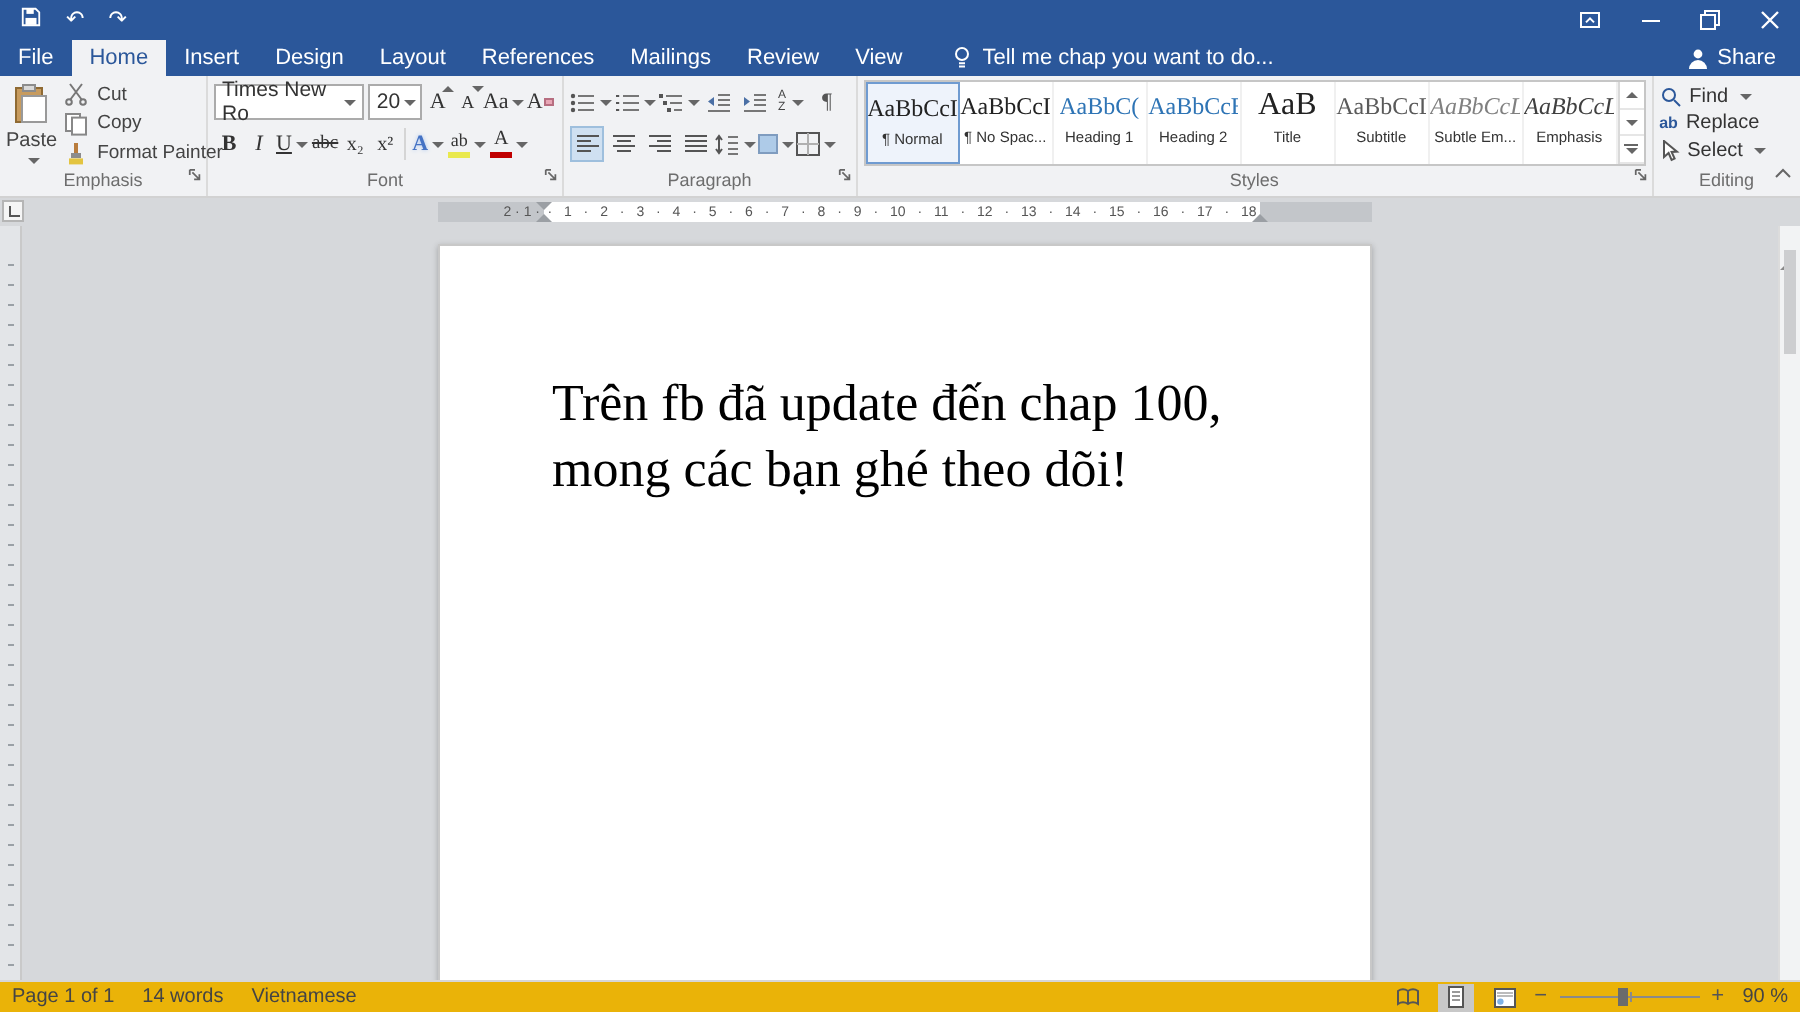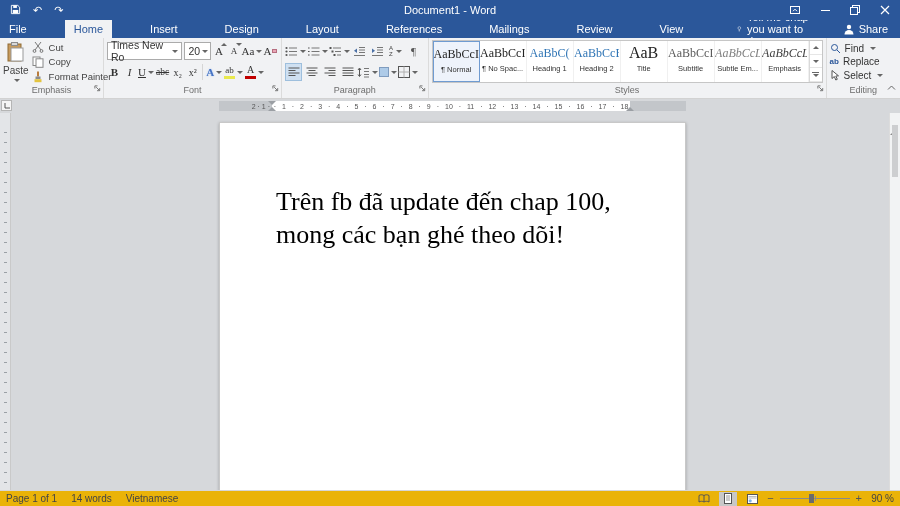--- a/index.html
+++ b/index.html
@@ -10,21 +10,21 @@
   
   .titlebar { height:20px; background:#2b579a; color:#fff; display:flex; align-items:center; position:relative; flex:0 0 auto; }
   .qat { display:flex; align-items:center; gap:12px; padding-left:10px; z-index:2; }
   .qat .ubtn { font-size:11px; color:#fff; line-height:1; }
   .tb-title { position:absolute; left:0; right:0; text-align:center; font-size:11px; }
   .win-controls { margin-left:auto; display:flex; z-index:2; }
   .win-btn { width:30px; height:20px; display:flex; align-items:center; justify-content:center; }
   .min-line { display:block; width:9px; height:1px; background:#fff; }
 
   
-  .tabrow { height:18px; background:#2b579a; display:flex; align-items:stretch; color:#fff; font-size:11px; flex:0 0 auto;gap:29px; }
+  .tabrow { height:18px; background:#2b579a; display:flex; align-items:stretch; color:#fff; font-size:11px; flex:0 0 auto; }
   .tab { padding:2px 9px 3px; display:flex; align-items:center; cursor:default; }
   .tab.active { background:#f1f2f4; color:#2b579a; }
   .tellme { display:flex; align-items:center; gap:5px; margin-left:16px; font-size:11px; }
   .share-ctl { margin-left:auto; display:flex; align-items:center; gap:5px; padding-right:12px; font-size:11px; }
 
   
   .ribbon { height:61px; background:#f1f2f4; border-bottom:1px solid #d2d2d2; display:flex; position:relative; flex:0 0 auto; }
   .group { display:flex; flex-direction:column; border-right:1px solid #dbdbdb; position:relative; padding:2px 3px 0; }
   .group-content { height:44px; display:flex; }
   .group-label { height:13px; font-size:9px; color:#6d6d6d; text-align:center; line-height:13px; }
@@ -143,21 +143,20 @@
       <span class="ubtn">
         <svg width="11" height="11" viewBox="0 0 12 12">
             <path d="M1.5 1.5 h7 l2 2 v7 h-9 z" fill="none" stroke="#fff"></path>
             <rect x="3.5" y="1.5" width="4" height="2.8" fill="#fff"></rect>
             <rect x="3" y="6.5" width="6" height="3.8" fill="#fff"></rect>
           </svg>
       </span>
       <span class="ubtn">↶</span>
       <span class="ubtn">↷</span>
     </div>
-    <div class="tb-title">Document1 - Word</div>
     <div class="win-controls">
       <span class="win-btn">
         <svg width="12" height="12" viewBox="0 0 12 12">
             <rect x="1.5" y="2.5" width="9" height="7" fill="none" stroke="#fff"></rect>
             <path d="M4 7.2 L6 5.2 L8 7.2" fill="none" stroke="#fff"></path>
           </svg>
       </span>
       <span class="win-btn">
           <span class="min-line"></span>
         </span>

